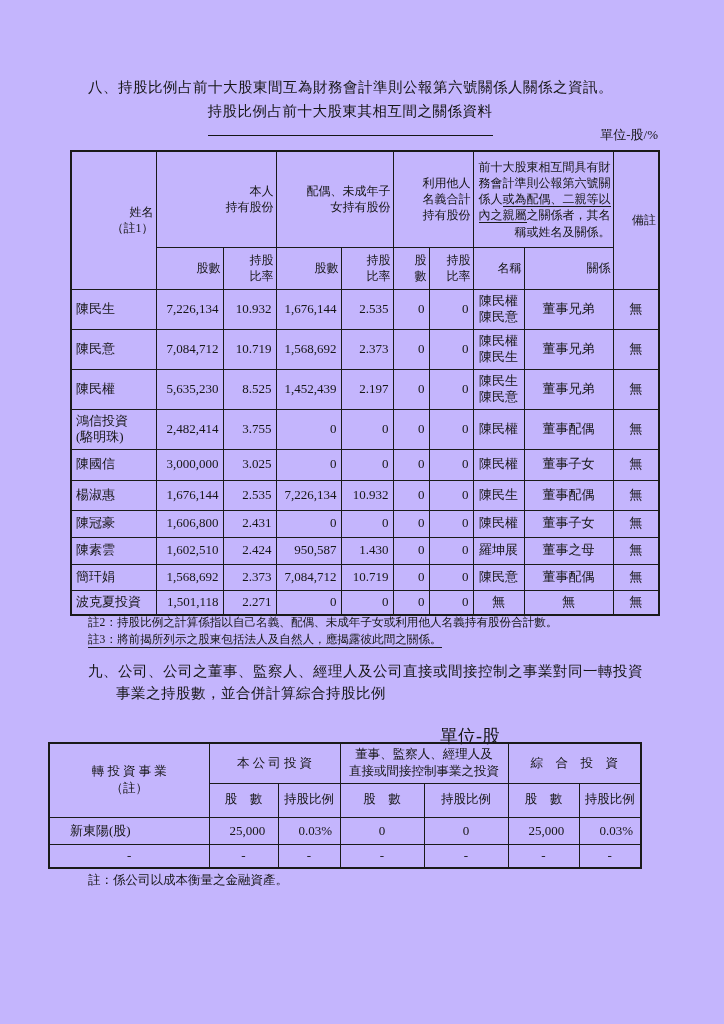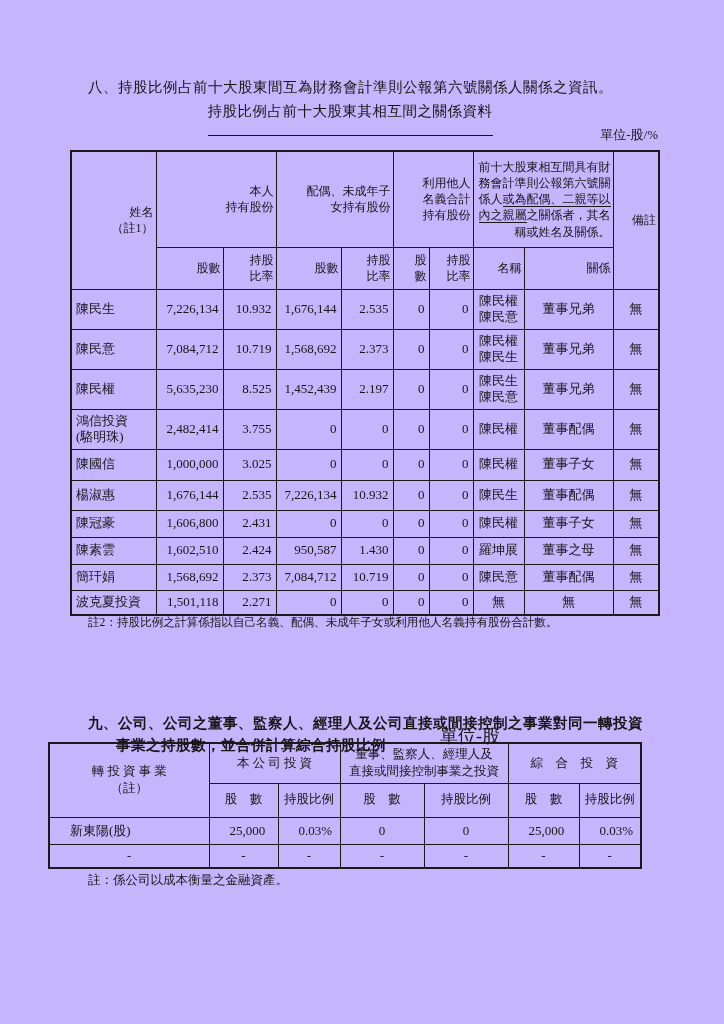--- a/index.html
+++ b/index.html
@@ -61,22 +61,22 @@
   
   .notes {
     position:absolute; left:88px; top:614px; width:580px;
     font-size:11.6px; line-height:17px;
   }
   .note-line { display:block; }
   .note-underlined { border-bottom:1.1px solid #1a1a1a; padding-bottom:0.5px; }
 
   
   .h9 {
-    position:absolute; left:88px; top:712px; width:590px;
-    font-size:14.5px; letter-spacing:0.5px; line-height:22px;font-weight:bold;
+    position:absolute; left:88px; top:660px; width:590px;
+    font-size:14.5px; letter-spacing:0.5px; line-height:22px;
   }
   .h9-line2 { display:block; margin-left:28px; }
   .unit2 {
     position:absolute; top:724px; left:440px; width:200px;
     text-align:left; font-size:18px;
   }
   .t2 {
     position:absolute; left:48px; top:742px; width:592px;
     border-collapse:collapse; table-layout:fixed;
     border:2.5px solid #1a1a1a;
@@ -199,21 +199,21 @@
         <td class="cell-r">0</td>
         <td class="cell-r">0</td>
         <td class="cell-r">0</td>
         <td class="cell-r">0</td>
         <td class="cell-c pre">陳民權</td>
         <td class="cell-c">董事配偶</td>
         <td class="cell-c">無</td>
       </tr>
       <tr style="height:31px">
         <td class="cell-l pre">陳國信</td>
-        <td class="cell-r">1,000,000</td>
+        <td class="cell-r">3,000,000</td>
         <td class="cell-r">3.025</td>
         <td class="cell-r">0</td>
         <td class="cell-r">0</td>
         <td class="cell-r">0</td>
         <td class="cell-r">0</td>
         <td class="cell-c pre">陳民權</td>
         <td class="cell-c">董事子女</td>
         <td class="cell-c">無</td>
       </tr>
       <tr style="height:30px">
@@ -274,20 +274,21 @@
         <td class="cell-r">0</td>
         <td class="cell-c pre">無</td>
         <td class="cell-c">無</td>
         <td class="cell-c">無</td>
       </tr>
     </tbody>
   </table>
 
   <div class="notes">
     <span class="note-line">註2：持股比例之計算係指以自己名義、配偶、未成年子女或利用他人名義持有股份合計數。</span>
+    <span class="note-line"><span class="note-underlined">註3：將前揭所列示之股東包括法人及自然人，應揭露彼此間之關係。</span></span>
   </div>
 
   <div class="h9">
     <span>九、公司、公司之董事、監察人、經理人及公司直接或間接控制之事業對同一轉投資</span>
     <span class="h9-line2">事業之持股數，並合併計算綜合持股比例</span>
   </div>
   <div class="unit2">單位-股</div>
 
   <table class="t2">
     <colgroup>

